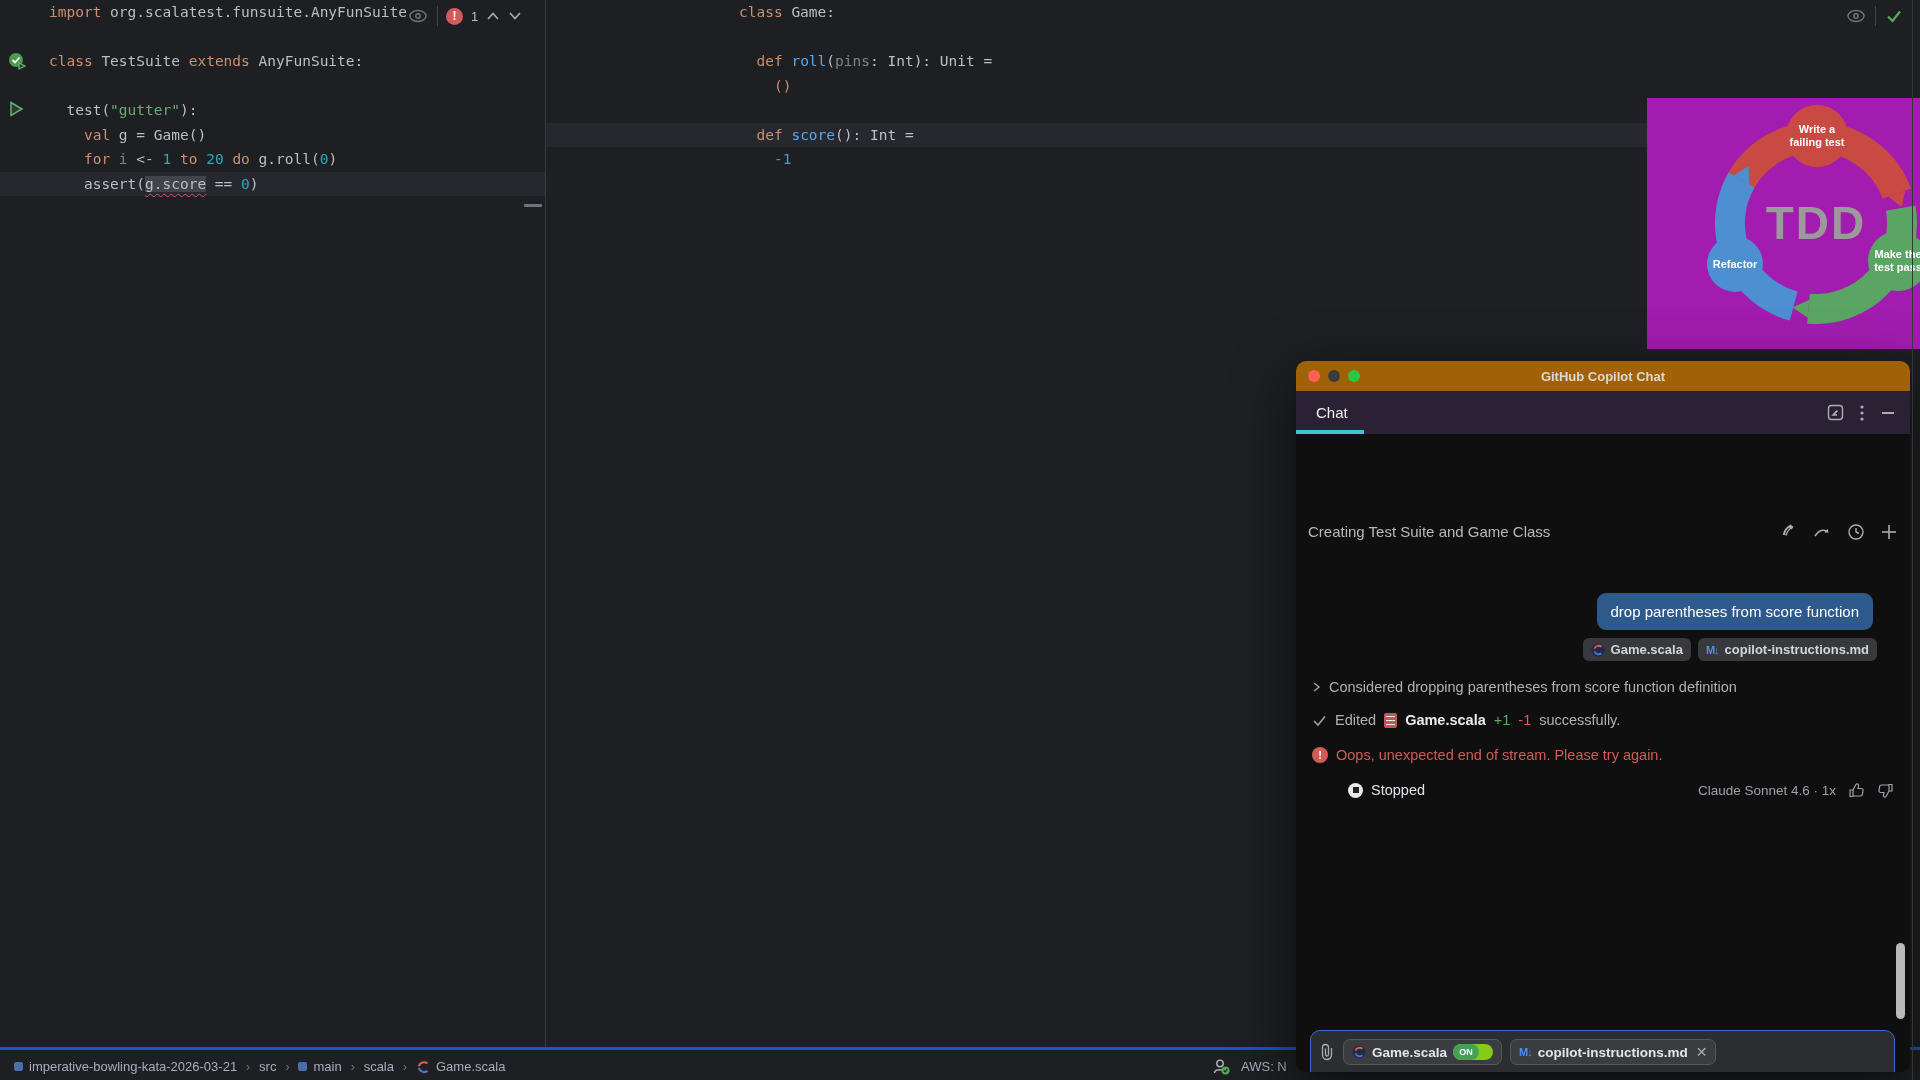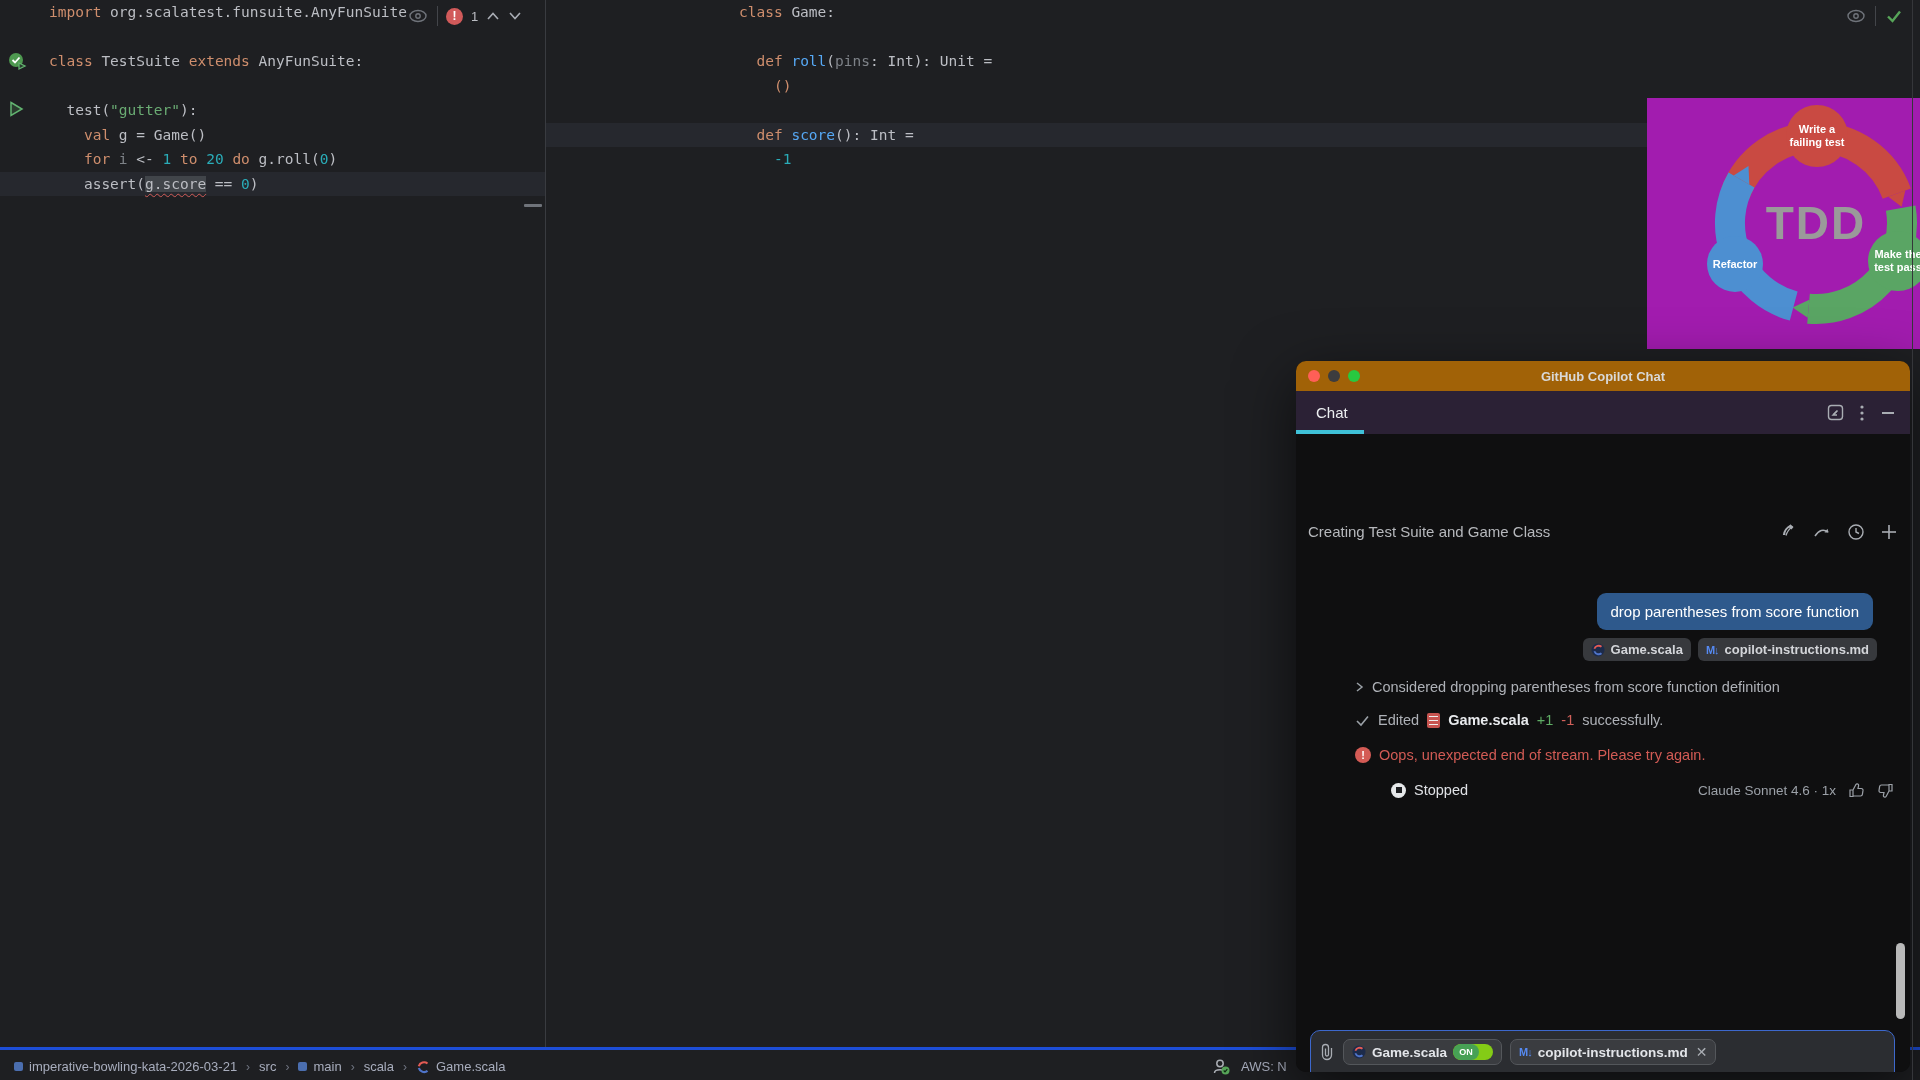--- a/index.html
+++ b/index.html
@@ -48,21 +48,21 @@
   .chatbody{position:relative;height:638px;background:#0f0f10;}
   .thread-head{position:absolute;left:12px;top:88px;right:12px;display:flex;align-items:center;gap:44px;}
   .thread-title{color:#b6b8bc;font-size:15px;}
   .head-icons{margin-left:auto;display:flex;align-items:center;gap:15px;color:#a9adb3;}
   .bubble{position:absolute;top:159px;right:37px;height:37px;line-height:37px;padding:0 14px;border-radius:9px;
     background:#2e598c;color:#fff;font-size:15px;}
   .chips-row{position:absolute;top:204px;right:33px;display:flex;gap:7px;}
   .chip{display:flex;align-items:center;gap:6px;background:#37393d;border-radius:6px;height:23px;padding:0 8px;
     color:#d3d5d9;font-size:13px;font-weight:bold;}
   .md-ic{color:#568af2;font-weight:bold;font-size:11px;letter-spacing:-1px;}
-  .chat-row{position:absolute;left:16px;display:flex;align-items:center;gap:8px;font-size:14.5px;color:#aeb1b7;margin-left:43px;}
+  .chat-row{position:absolute;left:16px;display:flex;align-items:center;gap:8px;font-size:14.5px;color:#aeb1b7;}
   .file-ic{width:13px;height:15px;background:#c75450;border-radius:2px;position:relative;}
   .file-ic:before{content:"";position:absolute;left:2px;right:2px;top:3px;height:1.5px;background:#eee;
     box-shadow:0 4px 0 #eee,0 8px 0 #eee;}
   .fname{color:#e8eaed;font-weight:bold;}
   .plus{color:#5fad65;}  .minus-d{color:#d1605a;}
   .err-row{color:#d25b55;}
   .err-ic{width:16px;height:16px;border-radius:50%;background:#d45b55;color:#fff;font-size:11px;font-weight:bold;
     display:flex;align-items:center;justify-content:center;flex:none;}
   .stop-ic{width:15px;height:15px;border-radius:50%;background:#e6e8ea;display:flex;align-items:center;justify-content:center;flex:none;}
   .stop-ic i{display:block;width:6px;height:6px;background:#1e1f22;}

